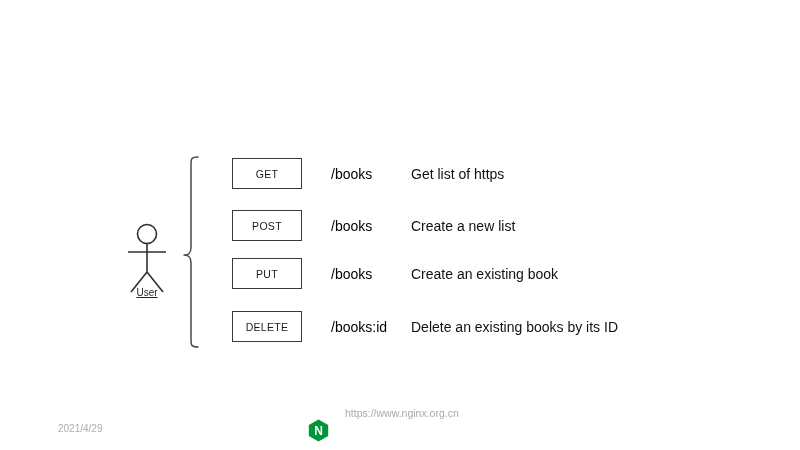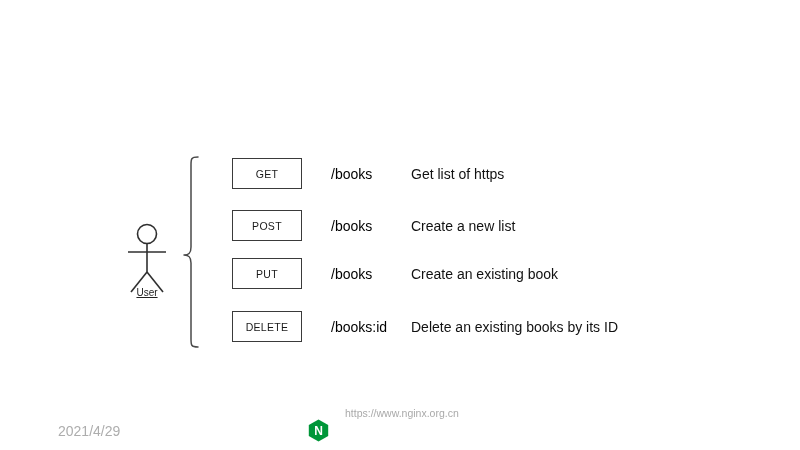--- a/index.html
+++ b/index.html
@@ -103,21 +103,21 @@
     font-size: 14px;
     color: #111111;
     white-space: nowrap;
   }
 
   
   #footer-date {
     position: absolute;
     left: 58px;
     top: 423px;
-    font-size: 14px;
+    font-size: 10px;
     color: #adadad;
     white-space: nowrap;
   }
   #footer-logo {
     position: absolute;
     left: 308px;
     top: 419px;
     width: 21px;
     height: 23px;
   }

